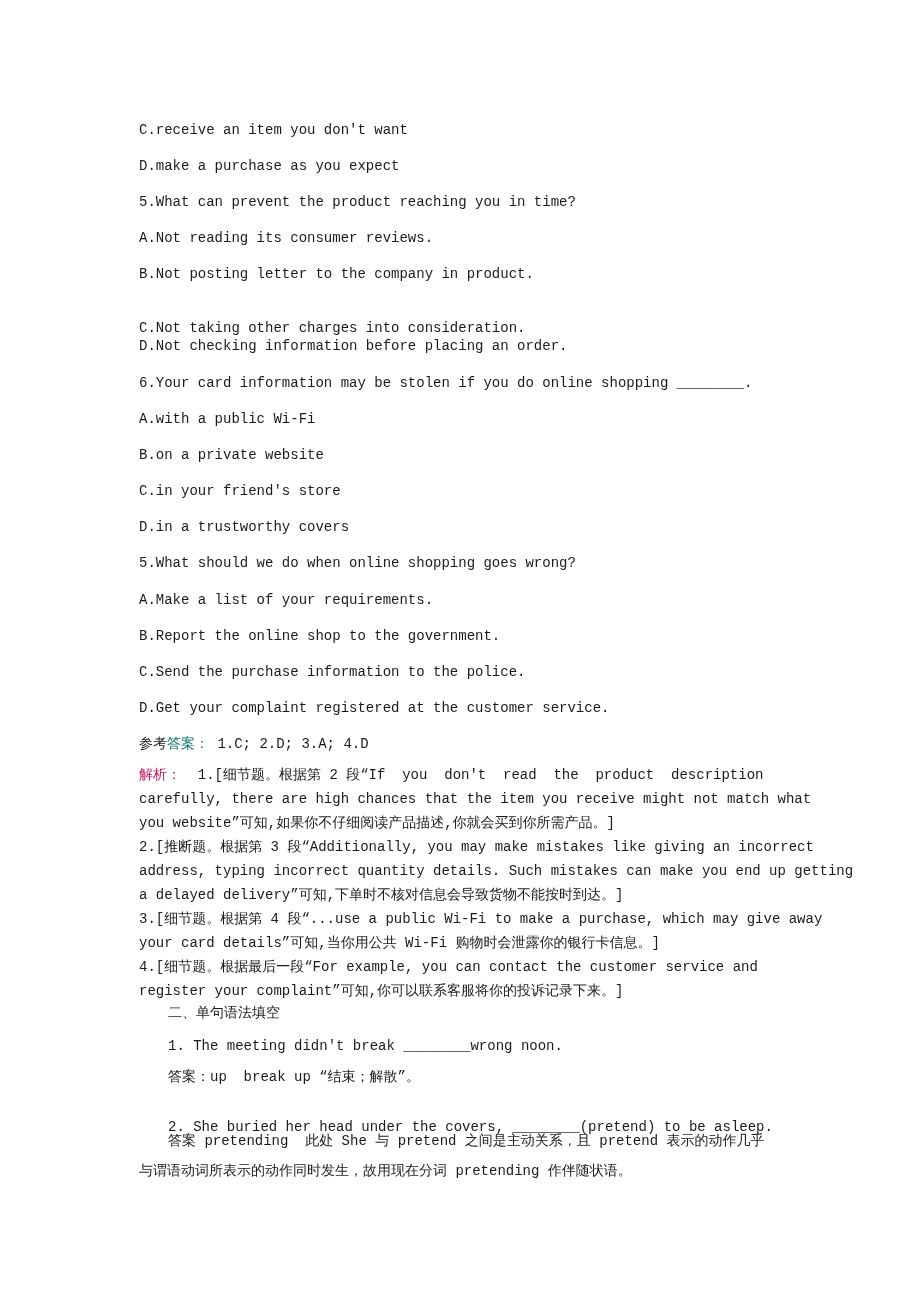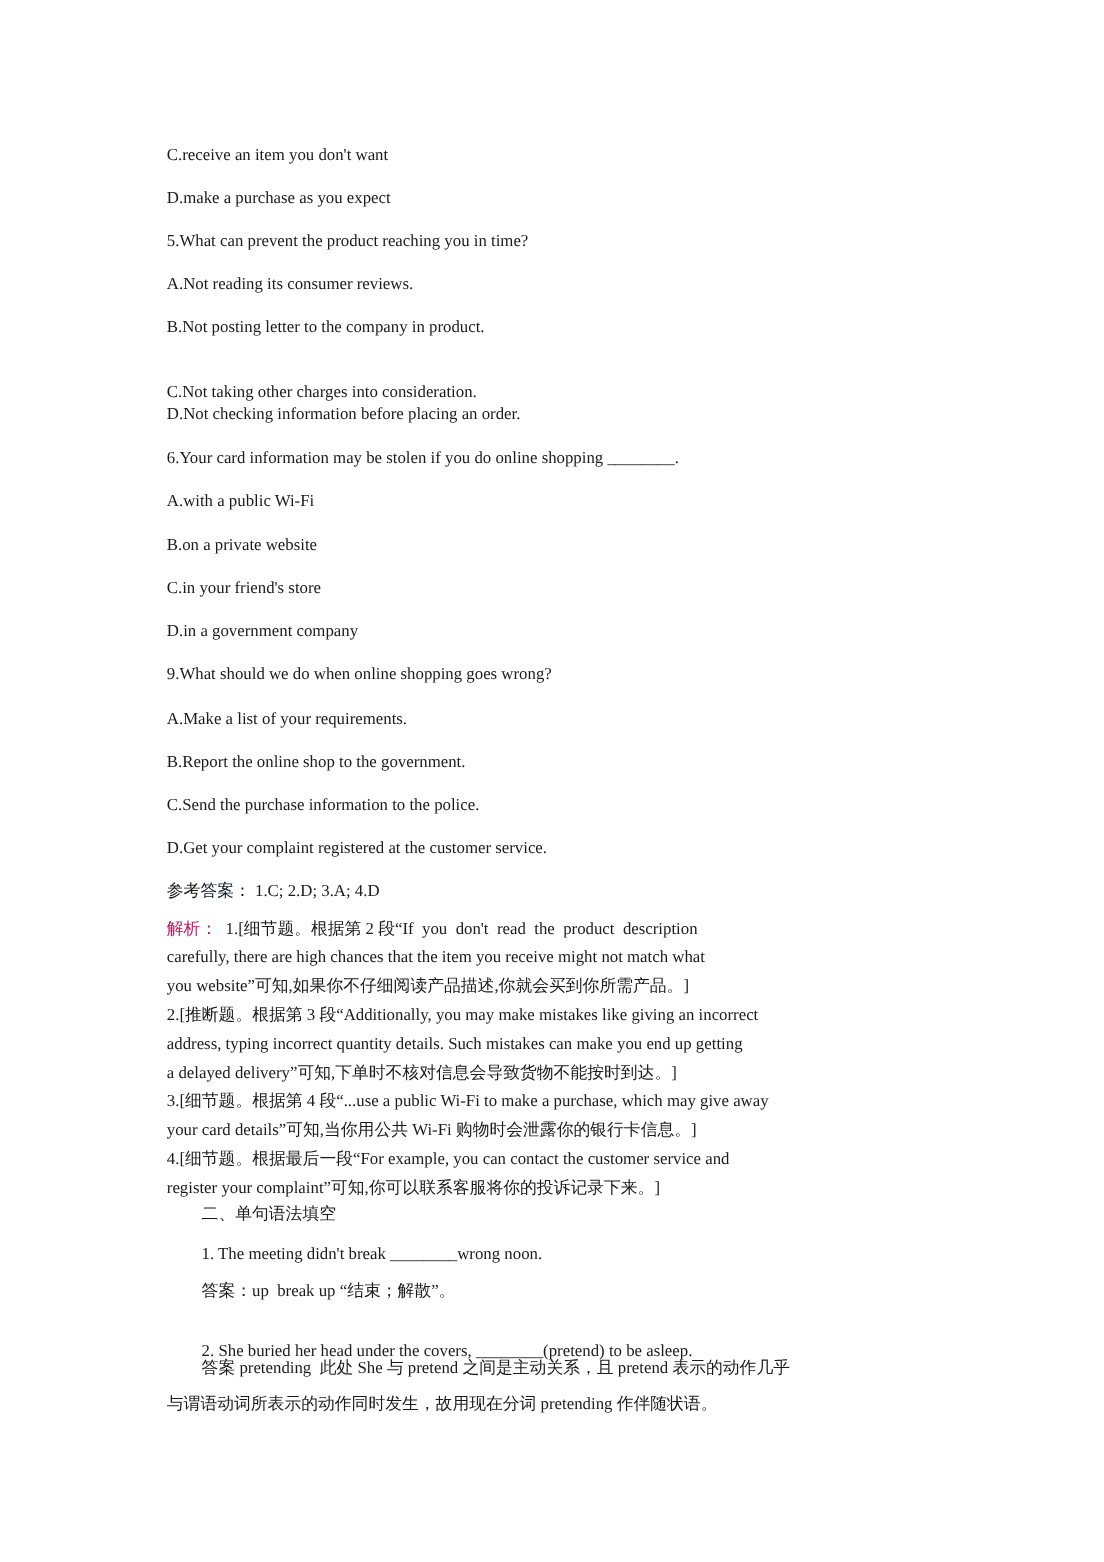--- a/index.html
+++ b/index.html
@@ -14,54 +14,54 @@
       overflow: hidden;
       color: #1a1a1a;
     }
     .page {
       position: absolute;
       left: 139px;
       top: 0;
       width: 690px;
     }
     .mono {
-      font-family: Liberation Serif, serif;
+      font-family: Liberation Mono, monospace;
       font-size: 14px;
       letter-spacing: 0px;
     }
     .line {
       position: absolute;
       left: 0;
       white-space: pre;
       line-height: 18px;
     }
-    .red { color: #0f172a; margin-top: 24px; }
+    .red { color: #0f766e; margin-top: 24px; }
     .green { color: #be185d; }
   </style>
 </head>
 <body>
 
 <div class="page">
 
   <div class="line mono" style="top:121px">C.receive an item you don't want</div>
   <div class="line mono" style="top:157px">D.make a purchase as you expect</div>
 
   <div class="line mono" style="top:193px">5.What can prevent the product reaching you in time?</div>
   <div class="line mono" style="top:229px">A.Not reading its consumer reviews.</div>
   <div class="line mono" style="top:265px">B.Not posting letter to the company in product.</div>
   <div class="line mono" style="top:319px">C.Not taking other charges into consideration.</div>
   <div class="line mono" style="top:337px">D.Not checking information before placing an order.</div>
 
   <div class="line mono" style="top:374px"><span>6.Your card information may be stolen if you do online shopping </span><span>________</span><span>.</span></div>
   <div class="line mono" style="top:410px">A.with a public Wi-Fi</div>
   <div class="line mono" style="top:446px">B.on a private website</div>
   <div class="line mono" style="top:482px">C.in your friend's store</div>
-  <div class="line mono" style="top:518px">D.in a government company</div>
+  <div class="line mono" style="top:518px">D.in a trustworthy covers</div>
 
-  <div class="line mono" style="top:554px">9.What should we do when online shopping goes wrong?</div>
+  <div class="line mono" style="top:554px">5.What should we do when online shopping goes wrong?</div>
   <div class="line mono" style="top:591px">A.Make a list of your requirements.</div>
   <div class="line mono" style="top:627px">B.Report the online shop to the government.</div>
   <div class="line mono" style="top:663px">C.Send the purchase information to the police.</div>
   <div class="line mono" style="top:699px">D.Get your complaint registered at the customer service.</div>
 
   <div class="line mono" style="top:735px"><span>参考</span><span class="red">答案：</span><span> 1.C; 2.D; 3.A; 4.D</span></div>
 
   <div class="line mono" style="top:766px"><span class="green">解析：</span><span>  1.[细节题。根据第 2 段“If  you  don't  read  the  product  description</span></div>
   <div class="line mono" style="top:790px">carefully, there are high chances that the item you receive might not match what</div>
   <div class="line mono" style="top:814px">you website”可知,如果你不仔细阅读产品描述,你就会买到你所需产品。]</div>

